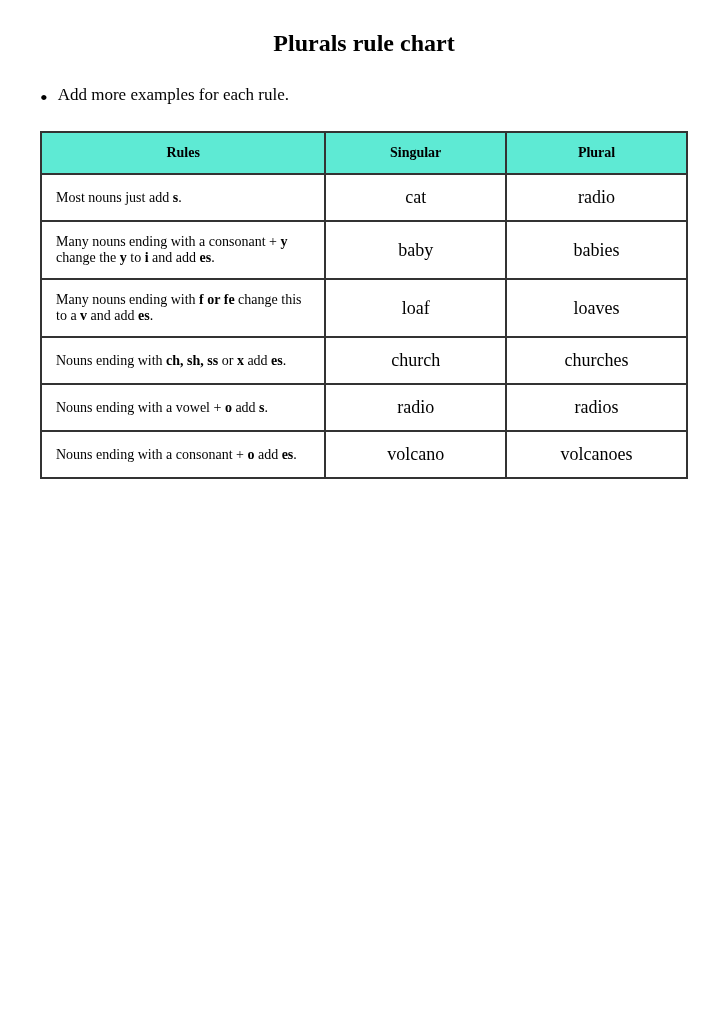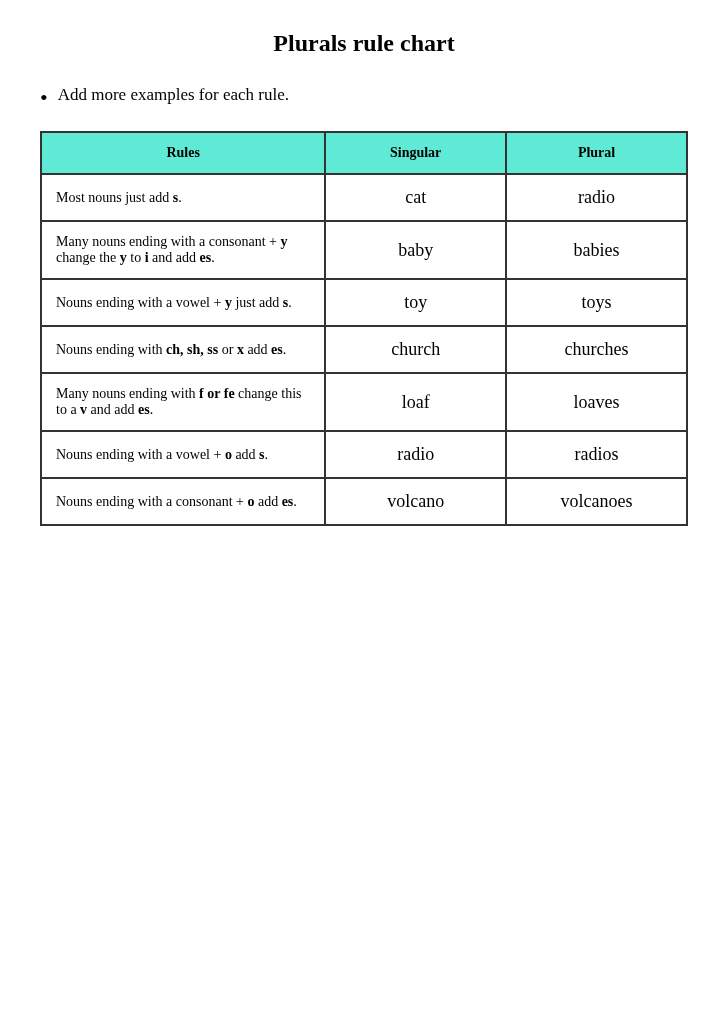--- a/index.html
+++ b/index.html
@@ -109,33 +109,28 @@
         <td class="col-rules">Most nouns just add <span class="bold">s</span>.</td>
         <td class="col-singular">cat</td>
         <td class="col-plural">radio</td>
       </tr>
       <tr>
         <td class="col-rules">Many nouns ending with a consonant + <span class="bold">y</span> change the <span class="bold">y</span> to <span class="bold">i</span> and add <span class="bold">es</span>.</td>
         <td class="col-singular">baby</td>
         <td class="col-plural">babies</td>
       </tr>
       <tr>
-        <td class="col-rules">Nouns ending with a vowel + <span class="bold">y</span> just add <span class="bold">s</span>.</td>
-        <td class="col-singular">toy</td>
-        <td class="col-plural">toys</td>
+        <td class="col-rules">Many nouns ending with <span class="bold">f or fe</span> change this to a <span class="bold">v</span> and add <span class="bold">es</span>.</td>
+        <td class="col-singular">loaf</td>
+        <td class="col-plural">loaves</td>
       </tr>
       <tr>
         <td class="col-rules">Nouns ending with <span class="bold">ch, sh, ss</span> or <span class="bold">x</span> add <span class="bold">es</span>.</td>
         <td class="col-singular">church</td>
         <td class="col-plural">churches</td>
-      </tr>
-      <tr>
-        <td class="col-rules">Many nouns ending with <span class="bold">f or fe</span> change this to a <span class="bold">v</span> and add <span class="bold">es</span>.</td>
-        <td class="col-singular">loaf</td>
-        <td class="col-plural">loaves</td>
       </tr>
       <tr>
         <td class="col-rules">Nouns ending with a vowel + <span class="bold">o</span> add <span class="bold">s</span>.</td>
         <td class="col-singular">radio</td>
         <td class="col-plural">radios</td>
       </tr>
       <tr>
         <td class="col-rules">Nouns ending with a consonant + <span class="bold">o</span> add <span class="bold">es</span>.</td>
         <td class="col-singular">volcano</td>
         <td class="col-plural">volcanoes</td>

